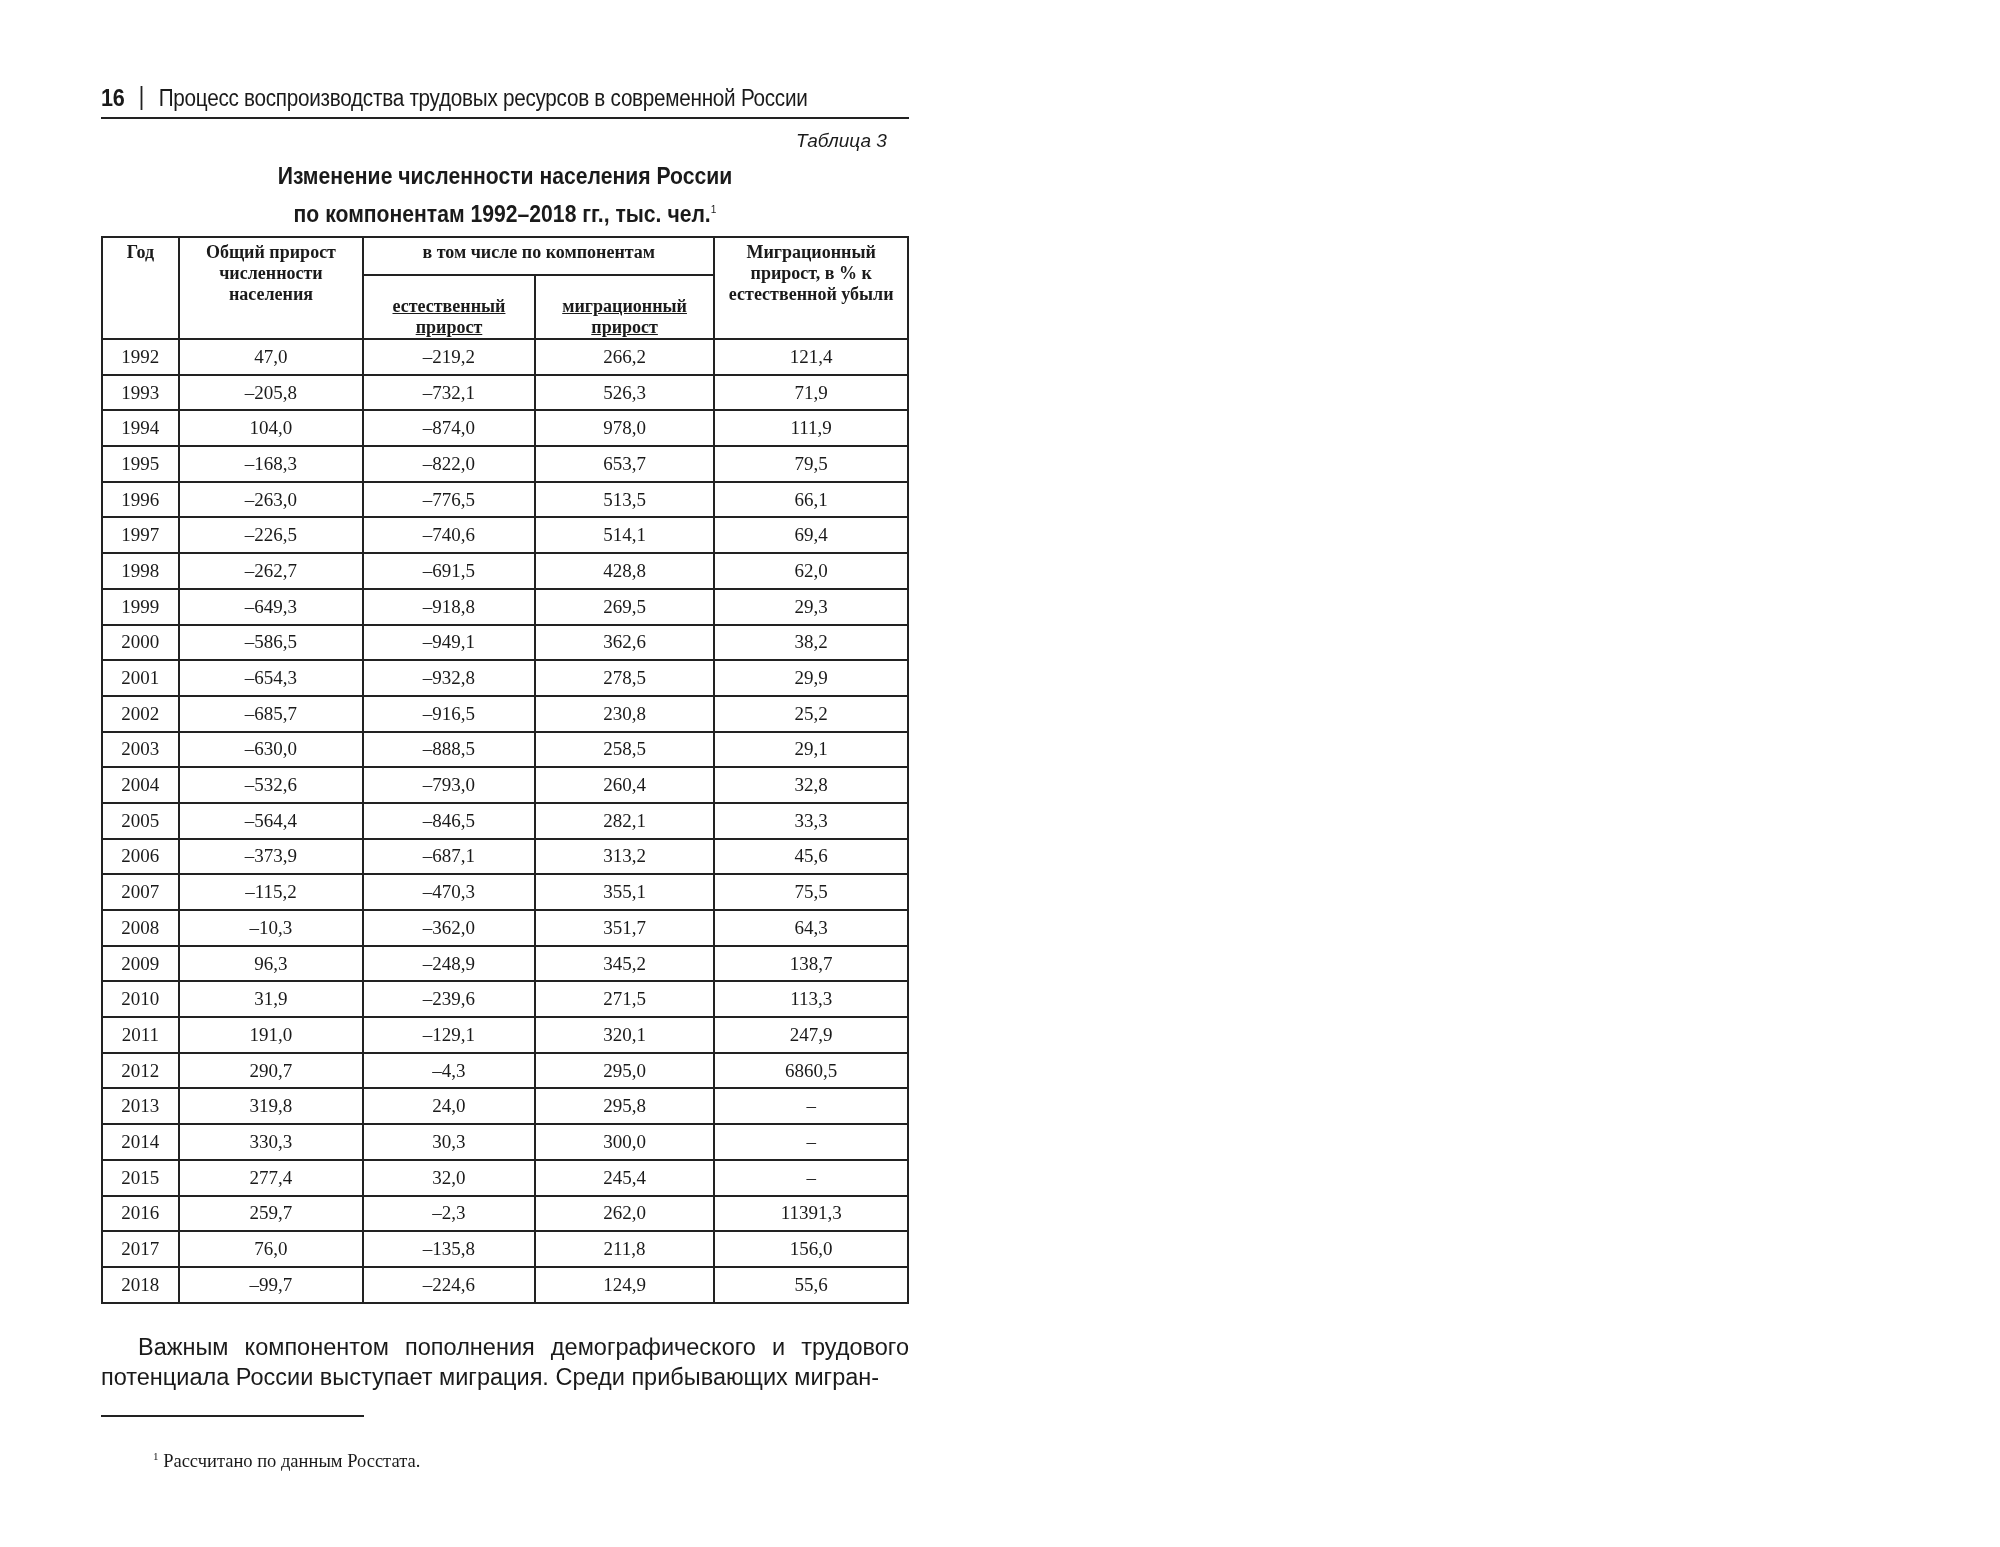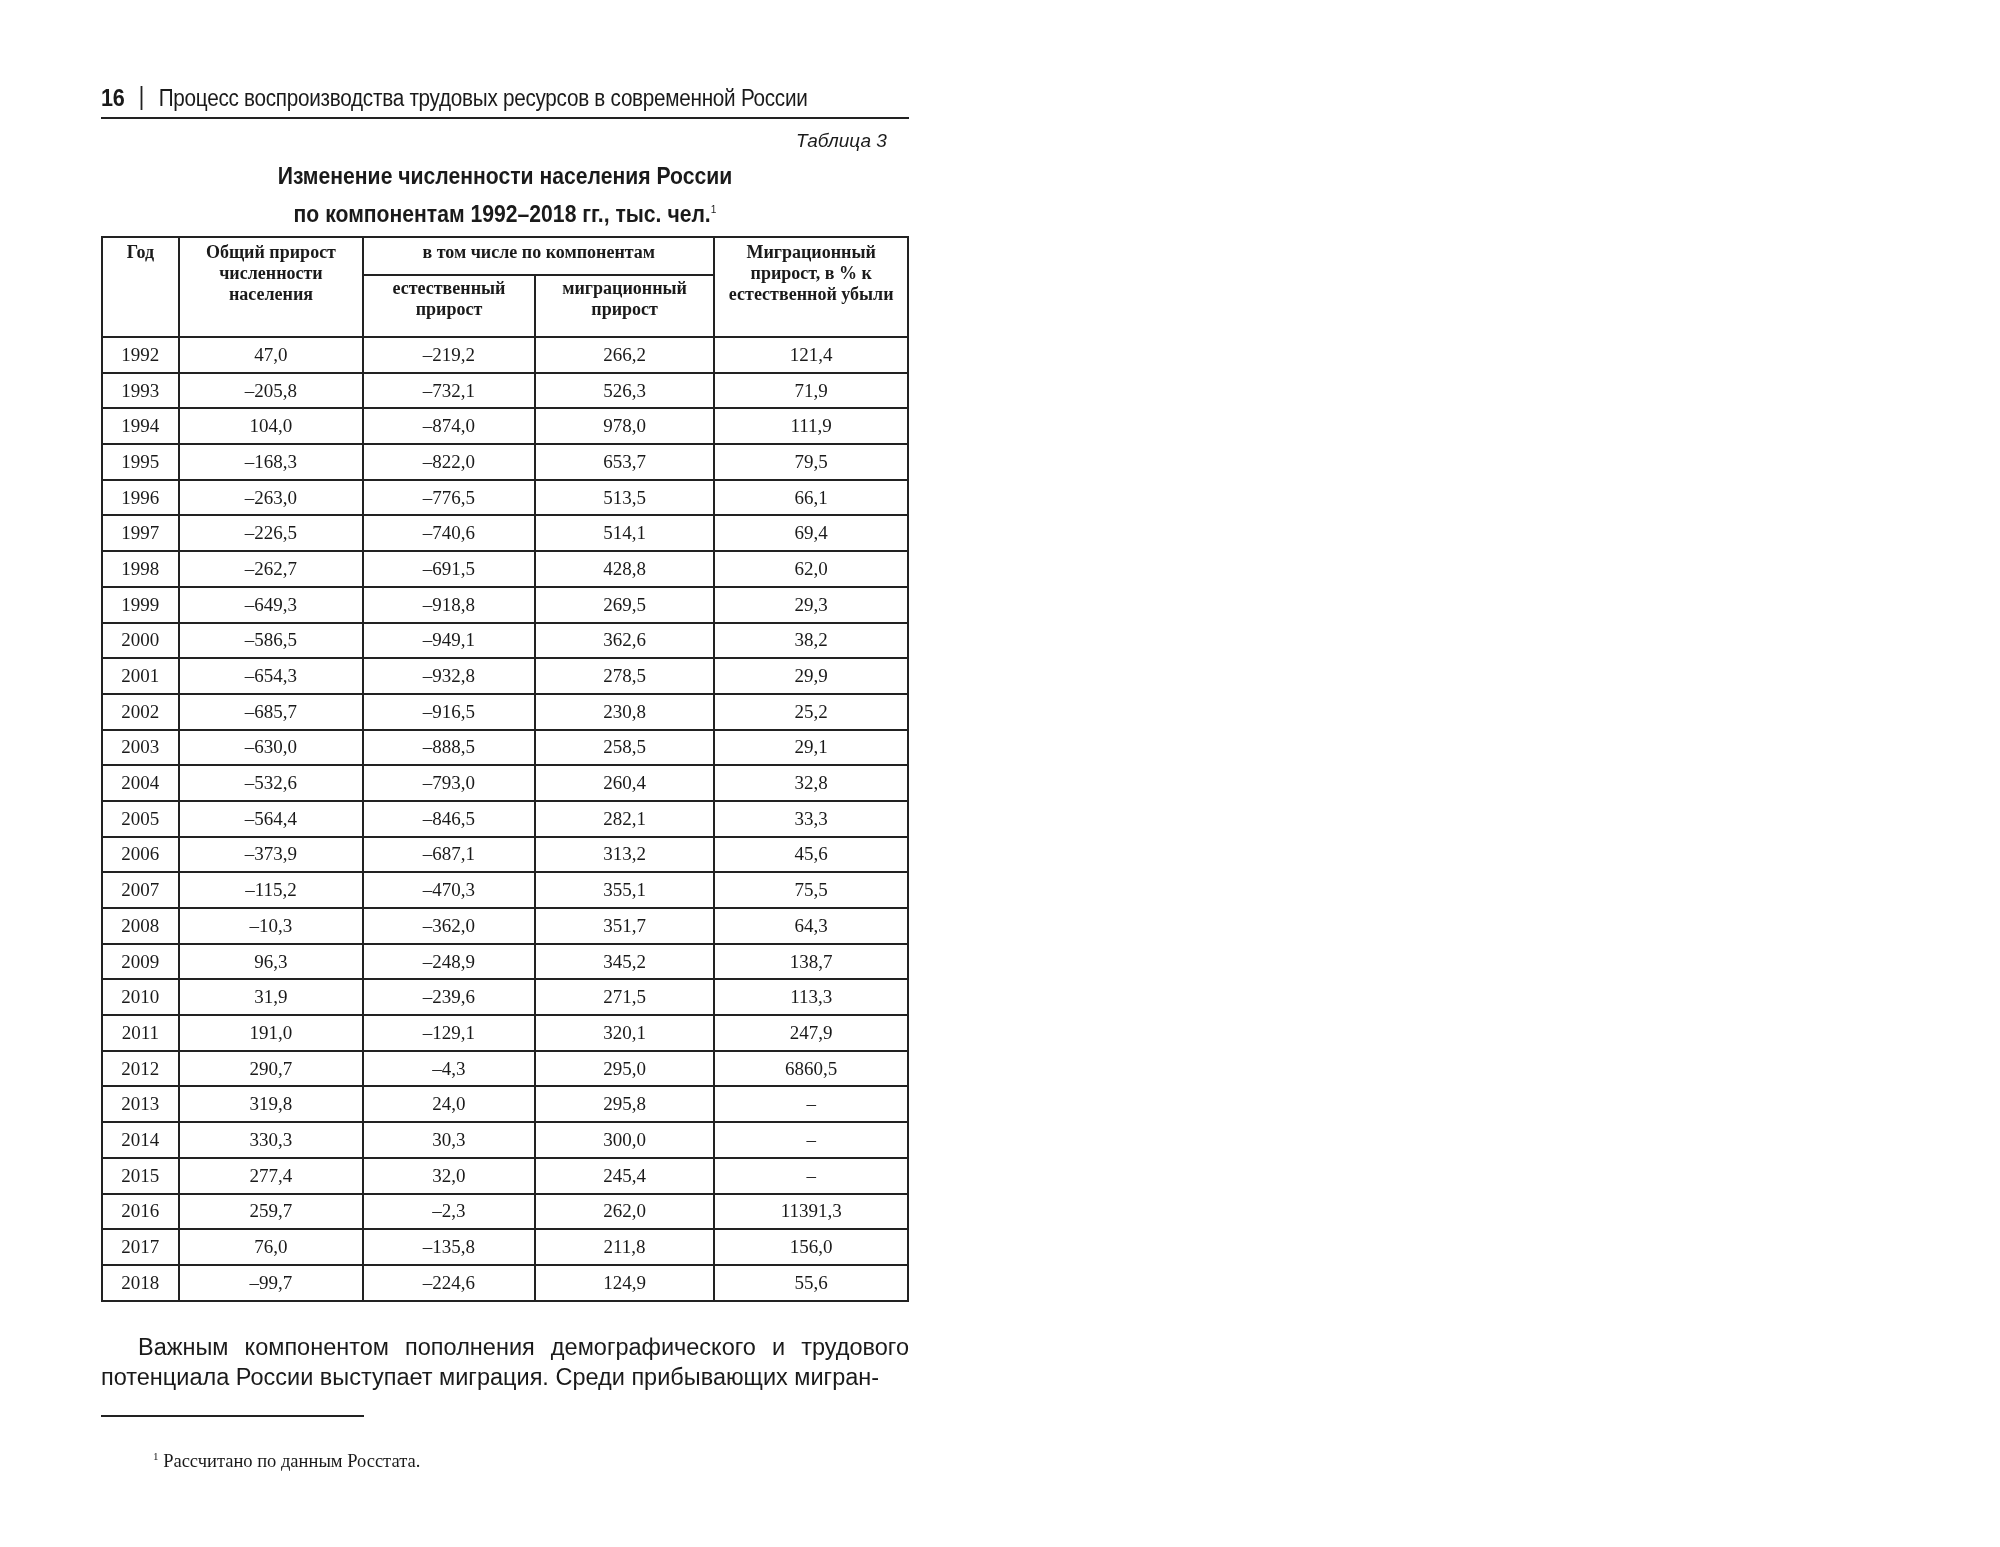--- a/index.html
+++ b/index.html
@@ -33,21 +33,21 @@
     transform: scaleX(0.92);
   }
   .tab-title sup { font-size: 11px; font-weight: normal; }
 
   table.data {
     position: absolute; left: 101px; top: 236px; width: 808px;
     border-collapse: collapse; font-family: "Liberation Serif", serif;
   }
   table.data th, table.data td { border: 2px solid #222; text-align: center; padding: 0; }
   table.data th { font-size: 18px; font-weight: bold; line-height: 21px; vertical-align: top; padding-top: 4px; }
-  table.data th.sub { vertical-align: top; padding-top: 2px; }
+  table.data th.sub { vertical-align: top; padding-top: 20px; text-decoration: underline; }
   table.data td { font-size: 19px; height: 33.7px; }
   col.c1 { width: 77px; } col.c2 { width: 185px; } col.c3 { width: 172px; } col.c4 { width: 180px; } col.c5 { width: 194px; }
 
   .body-text { font-family: Liberation Sans, sans-serif; font-size: 23.5px; line-height: 30.2px; text-align: justify; }
   .body-text p { margin: 0; }
   .indent { text-indent: 37px; }
 
   .left-para { position: absolute; left: 101px; width: 808px; top: 1332px; }
   .fn-rule { position: absolute; height: 2px; background: #222; width: 263px; }
   .left-fn-rule { left: 101px; top: 1415px; }

